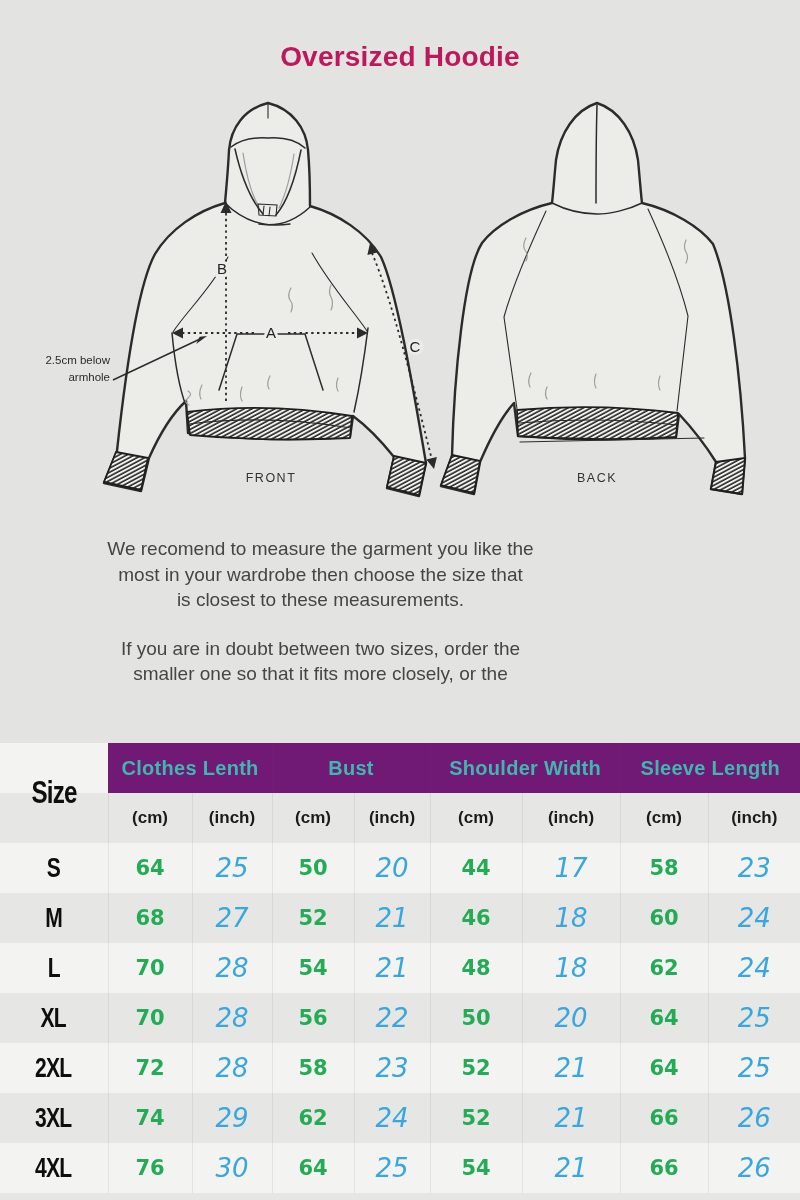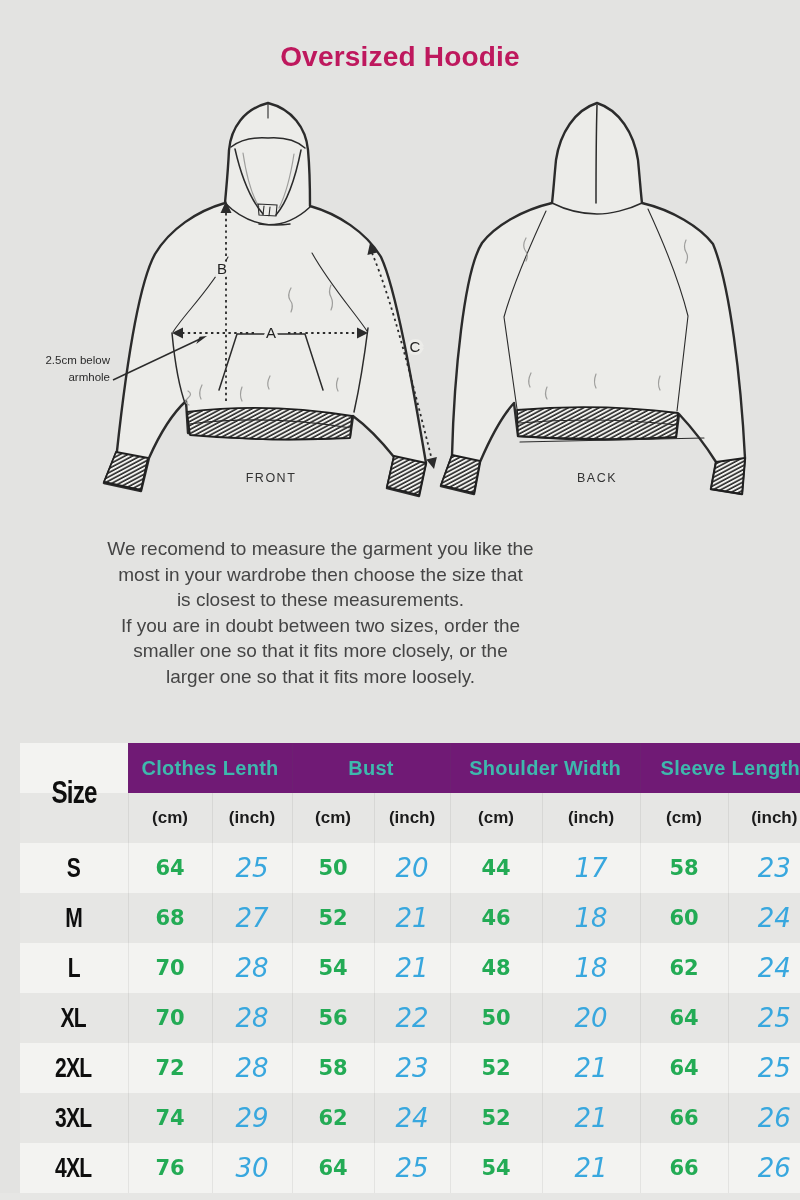--- a/index.html
+++ b/index.html
@@ -11,22 +11,22 @@
   .page-title {
     position:absolute; top:22px; left:0; width:800px;
     text-align:center; font-size:28px; font-weight:bold; color:#be185d;
     letter-spacing:0.2px;
   }
   .diagram-wrap { position:absolute; top:85px; left:0; width:800px; height:420px; }
   .instructions {
     position:absolute; top:536px; left:0; width:641px;
     text-align:center; color:#454545; font-size:19px; line-height:25.5px;
   }
-  .instructions .para2 { }
-  .size-table-wrap { position:absolute; top:743px; left:0; width:711px;margin-left:20px; }
+  .instructions .para2 { margin-top:23px; }
+  .size-table-wrap { position:absolute; top:743px; left:0; width:711px; }
   table.size-table { border-collapse:collapse; table-layout:fixed; width:800px; }
   table.size-table th, table.size-table td {
     padding:0; text-align:center; vertical-align:middle;
     border-right:1px solid rgba(90,90,90,0.10);
   }
   table.size-table th:last-child, table.size-table td:last-child { border-right:none; }
   tr.hdr-top th { height:50px; background:#701a75; }
   tr.hdr-sub th { height:50px; background:#e6e6e4; }
   th.size-hdr {
     background:linear-gradient(#f3f3f1 50%, #e6e6e4 50%) !important;
@@ -225,21 +225,20 @@
 
 <div class="instructions">
   <div class="para1">
     <div>We recomend to measure the garment you like the</div>
     <div>most in your wardrobe then choose the size that</div>
     <div>is closest to these measurements.</div>
   </div>
   <div class="para2">
     <div>If you are in doubt between two sizes, order the</div>
     <div>smaller one so that it fits more closely, or the</div>
-    <div>larger one so that it fits more loosely.</div>
   </div>
 </div>
 
 <div class="size-table-wrap">
 <table class="size-table">
   <colgroup>
     <col style="width:108px">
         <col style="width:84px">
         <col style="width:80px">
     <col style="width:82px">

